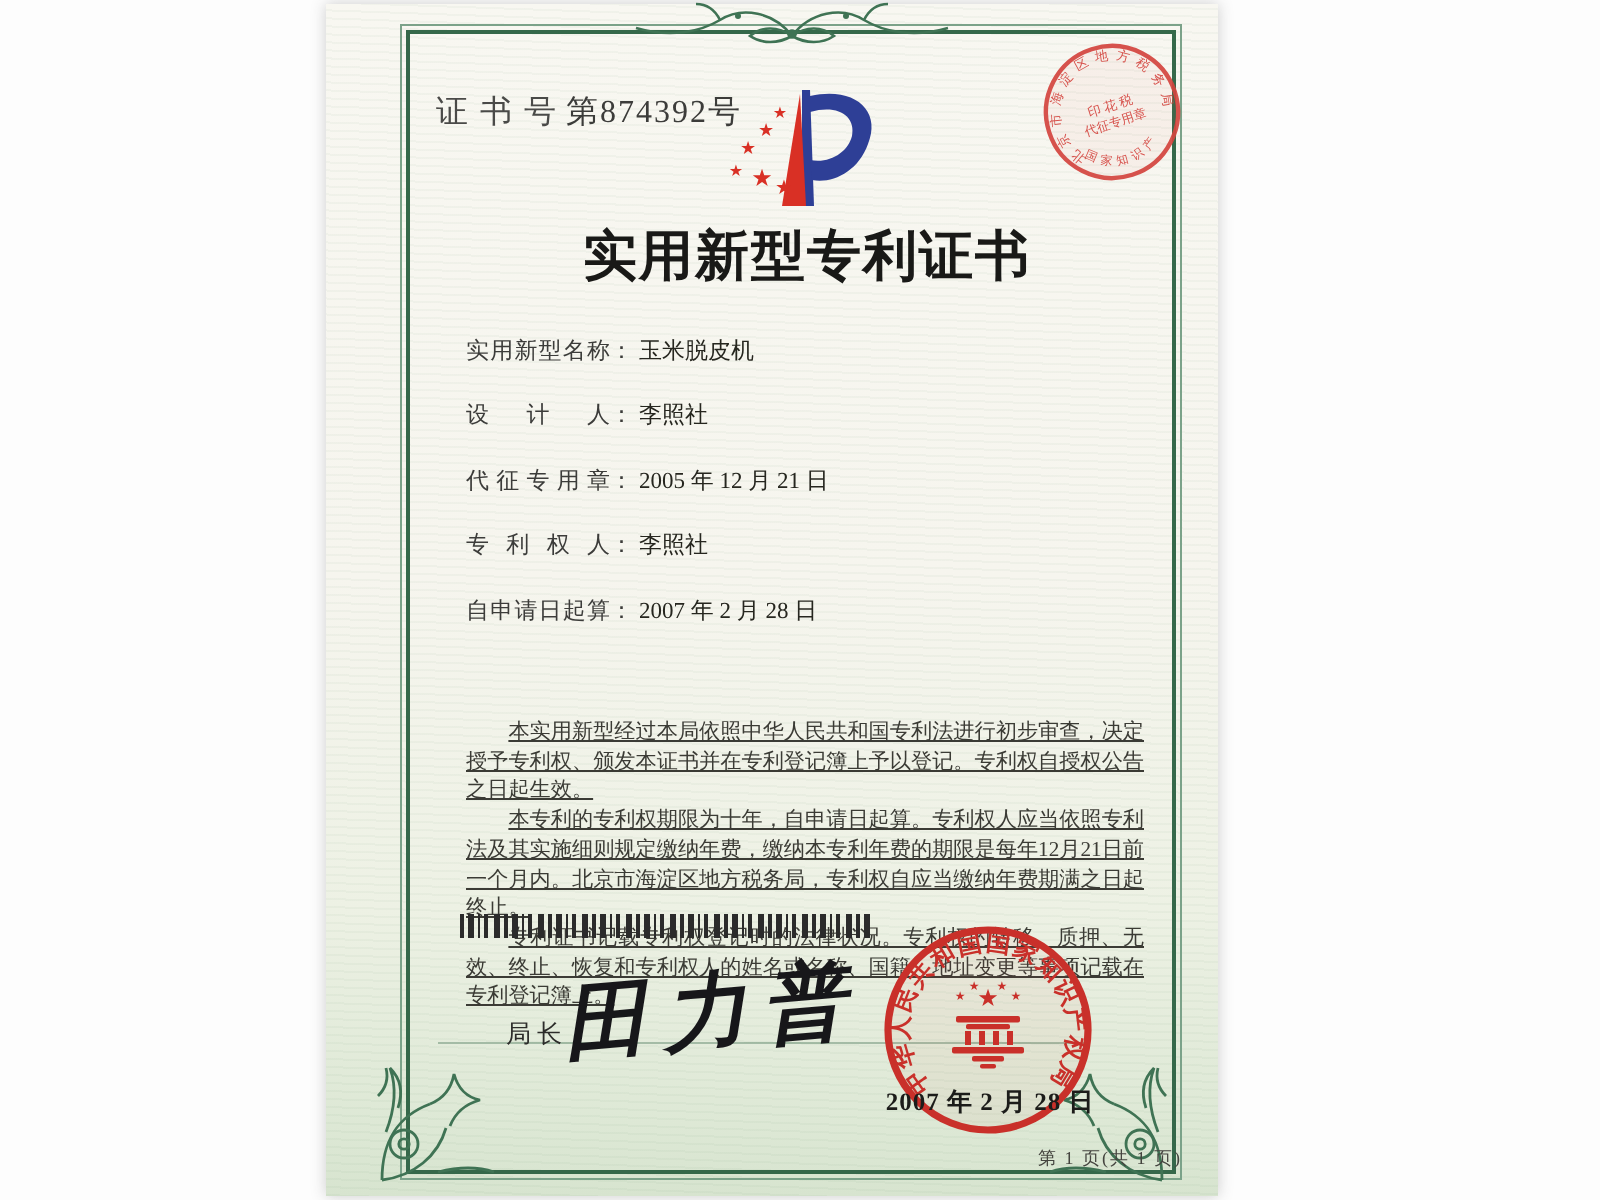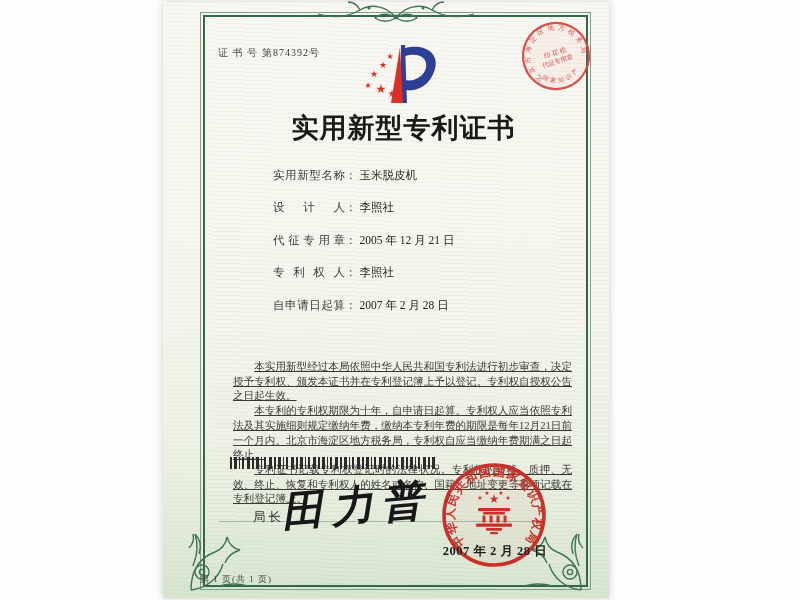--- a/index.html
+++ b/index.html
@@ -20,33 +20,33 @@
     position:absolute; left:37px; top:10px; right:18px; bottom:8px;
     border:1px solid #7ba289;
   }
   .frame-inner {
     position:absolute; inset:2px;
     border:2px solid #35684a;
   }
 
   .cert-no {
     position:absolute; left:55px; top:44px;
-    font-size:10px; color:#4a4a48; letter-spacing:1px; white-space:nowrap;
+    font-size:16px; color:#4a4a48; letter-spacing:1px; white-space:nowrap;
   }
   .cert-no .num { margin-left:4px; color:#3c3c3a; }
 
   .logo { position:absolute; left:196px; top:37px; width:92px; height:72px; }
 
   .title {
     position:absolute; left:37px; right:18px; top:108px;
     text-align:center; padding-left:16px;
     font-size:27px; font-weight:700; color:#191917; letter-spacing:1px; white-space:nowrap;
   }
 
-  .fields { position:absolute; left:70px; top:166px; right:30px;margin-left:40px; }
+  .fields { position:absolute; left:70px; top:166px; right:30px; }
   .field-row { height:32.4px; font-size:11.5px; color:#2e2e2c; white-space:nowrap; }
   .flabel {
     display:inline-block; width:72px;
     text-align:justify; text-align-last:justify;
     color:#3c3c3a;
   }
   .colon { color:#3c3c3a; }
   .fvalue { margin-left:3px; color:#26261f; }
 
   .body-text {
@@ -78,21 +78,21 @@
   }
 
   .seal { position:absolute; left:271px; top:453px; width:120px; height:120px; }
 
   .issue-date {
     position:absolute; left:272px; top:541px; width:120px; text-align:center;
     font-size:12.5px; font-weight:700; color:#1c1c1a; letter-spacing:0.5px; white-space:nowrap;
   }
 
   .page-footer {
-    position:absolute; left:37px; right:18px; top:571px; text-align:left;
+    position:absolute; left:37px; right:18px; top:571px; text-align:right;
     font-size:9px; color:#44443f; letter-spacing:1px;
   }
 
   .corner-stamp { position:absolute; left:352px; top:13px; width:82px; height:82px; opacity:0.92; }
 
   .top-ornament { position:absolute; left:152px; top:-2px; width:162px; height:30px; }
   .flourish { position:absolute; width:68px; height:90px; }
   .flourish.left  { left:20px;  top:500px; }
   .flourish.right { left:358px; top:500px; transform:scaleX(-1); }
   .bottom-rule {

